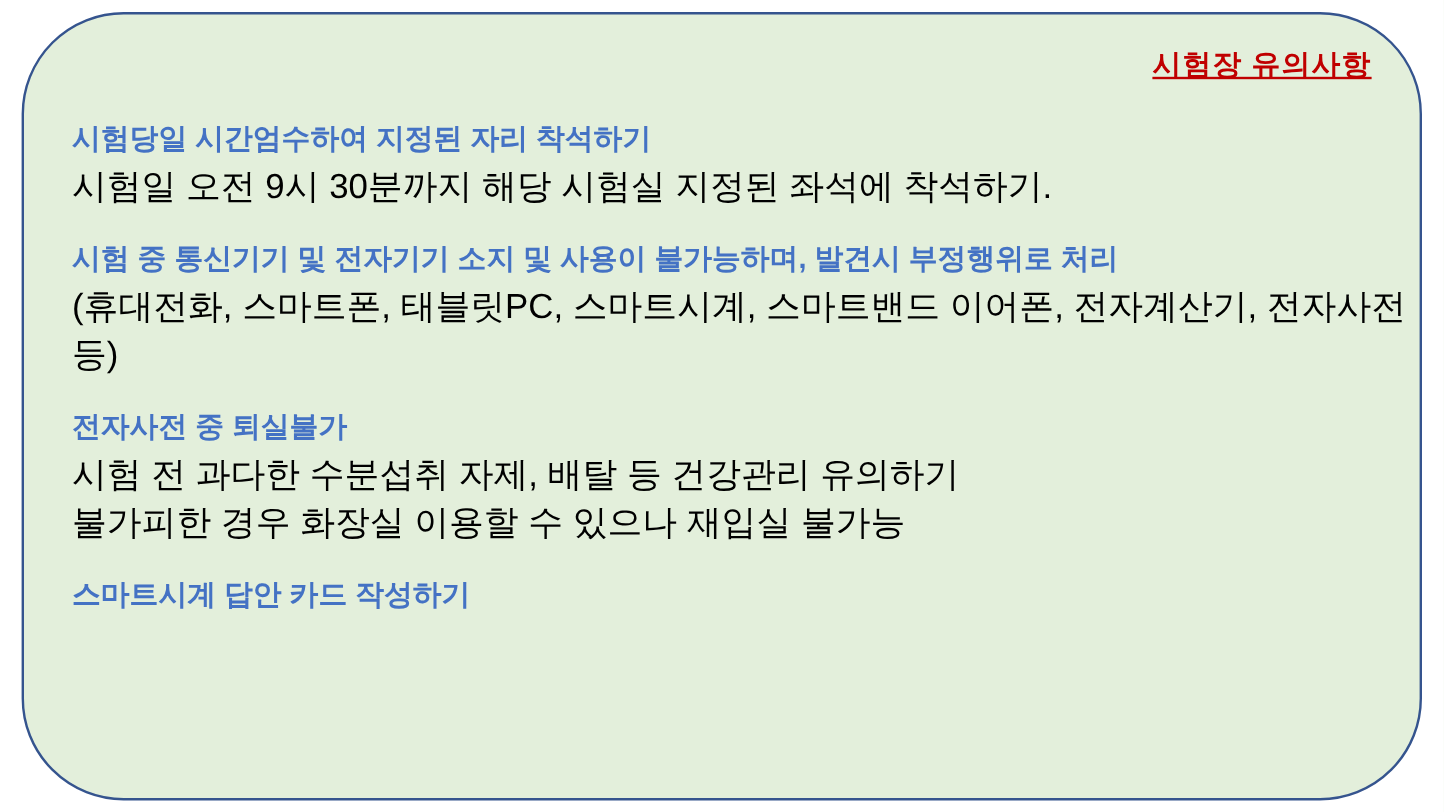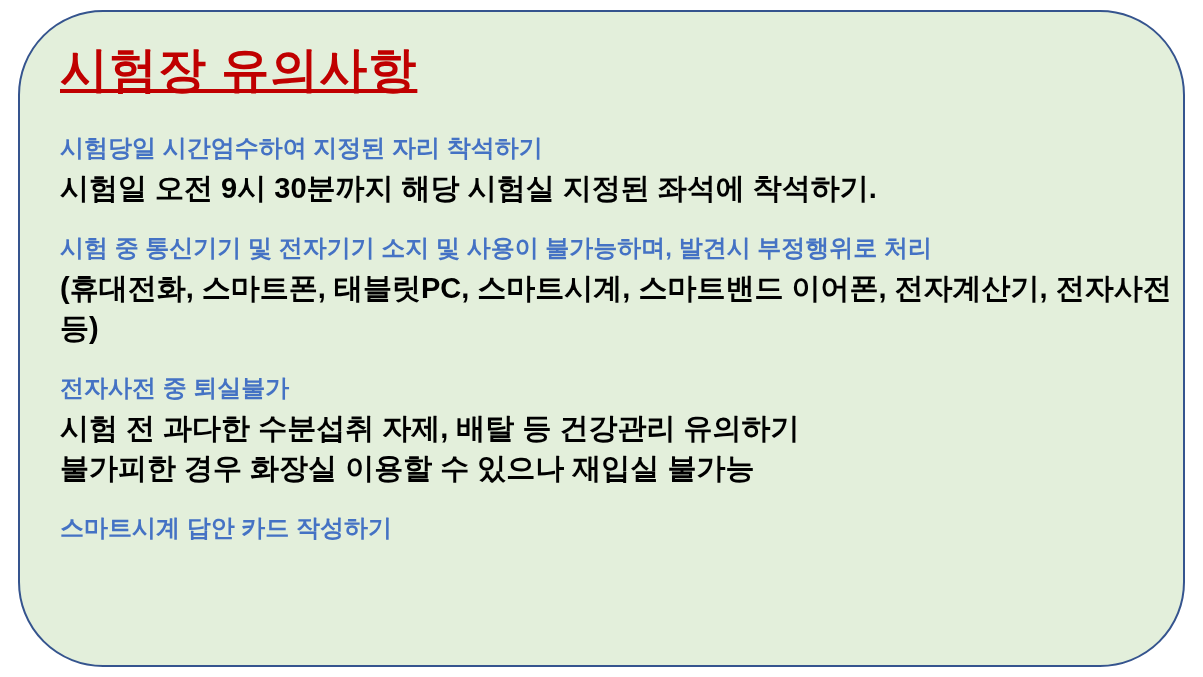--- a/index.html
+++ b/index.html
@@ -18,40 +18,40 @@
     width: 1167px;
     height: 657px;
     box-sizing: border-box;
     background: var(--bg, #e3efdb);
     border: 2px solid var(--border, #35548e);
     border-radius: 85px;
     padding: 18px 40px 10px 40px;
   }
   .title {
     margin: 8px 0 26px 0;
-    text-align: left;
-    font-size: 48px;
+    text-align: right;
+    font-size: 24px;
     font-weight: 700;
     color: var(--title, #c00000);
     text-decoration: underline;
     letter-spacing: 1px;
   }
   .section { margin: 0; }
   .section + .section { margin-top: 20px; }
   .heading {
     color: var(--heading, #4472c4);
     font-size: 24px;
     font-weight: 700;
     line-height: 40px;
     white-space: nowrap;
   }
   .line {
     color: var(--body, #000000);
     font-size: 29px;
-    font-weight: 700;
+    font-weight: 400;
     line-height: 40px;
     white-space: nowrap;
   }
 </style>
 </head>
 <body>
 
 <div class="card">
   <h1 class="title">시험장 유의사항</h1>
   <div id="sections">

